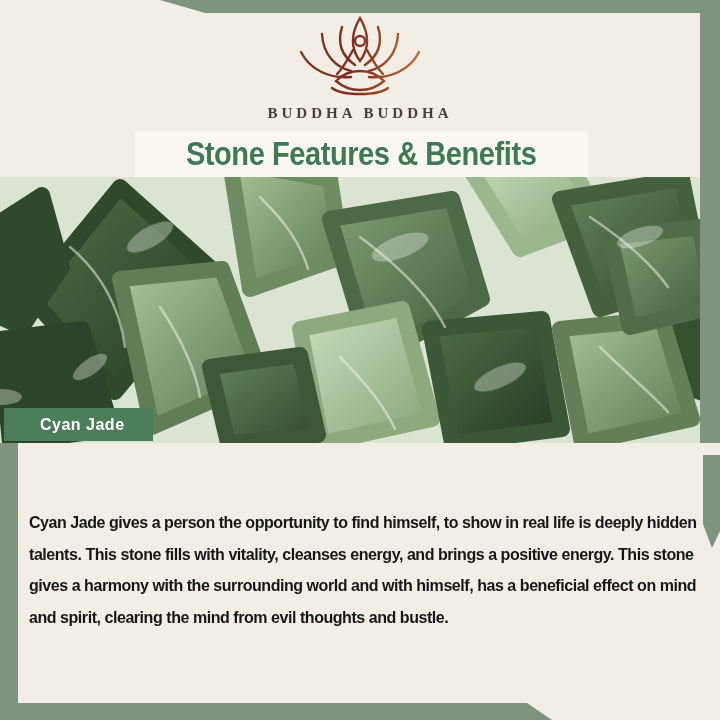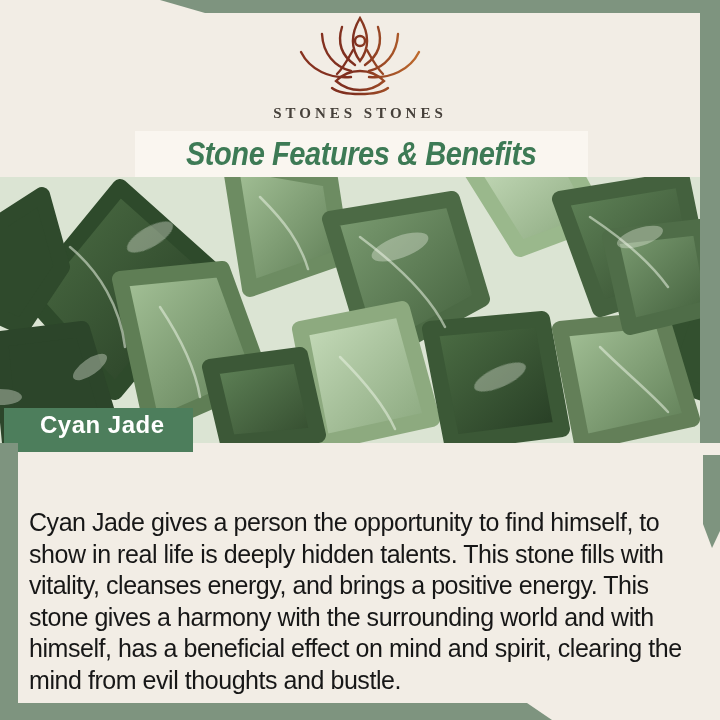--- a/index.html
+++ b/index.html
@@ -30,50 +30,50 @@
 
   
   .brand-header{position:absolute;left:0;top:14px;width:720px;text-align:center;z-index:5;}
   .brand-name{
     margin-top:1px;font-family:"Liberation Serif", serif;font-weight:600;
     font-size:15px;letter-spacing:4px;color:var(--brand_text);
   }
 
   
   .title-band{position:absolute;left:135px;top:131px;width:453px;height:46px;
-    background:var(--band_bg);z-index:6;text-align:center;font-style:italic;}
+    background:var(--band_bg);z-index:6;text-align:center;}
   .page-title{
     display:inline-block;line-height:46px;font-weight:bold;font-size:33px;
     color:var(--title_green);letter-spacing:-0.5px;white-space:nowrap;
     transform:scaleX(0.88);transform-origin:center;
   }
 
   
   .jade-photo{position:absolute;left:0;top:177px;width:720px;height:266px;z-index:10;}
   .jade-photo svg{display:block;}
   .stone-badge{
-    position:absolute;left:4px;top:408px;height:44px;z-index:20;
+    position:absolute;left:4px;top:408px;height:33px;z-index:20;
     background:var(--badge_green);color:#ffffff;
-    font-size:24px;font-weight:bold;line-height:33px;
+    font-size:16px;font-weight:bold;line-height:33px;
     padding:0 28px 0 36px;letter-spacing:0.5px;white-space:nowrap;
   }
 
   
   .benefits-line{
     position:absolute;left:0;top:464px;width:720px;text-align:center;z-index:15;
   }
   .benefits-line span{
     display:inline-block;font-size:27px;font-weight:bold;color:var(--title_green);
     letter-spacing:-0.2px;white-space:nowrap;transform:scaleX(0.93);transform-origin:center;
   }
 
   
   .description-text{
     position:absolute;left:29px;top:507px;width:670px;z-index:15;
-    font-size:25px;line-height:31.5px;font-weight:400;
+    font-size:16px;line-height:31.5px;font-weight:700;
     letter-spacing:-0.45px;color:var(--text_dark);
   }
 </style>
 </head>
 <body>
 
 <div class="stage">
 
   <div class="brand-header">
     <span>
@@ -102,21 +102,21 @@
 
           <path d="M61,36 C56,45 52,53 45,60"></path>
           <path d="M75,36 C80,45 84,53 91,60"></path>
 
           <path d="M44,67 C52,59 61,57 68,57 C75,57 84,59 92,67 C84,74 75,76 68,76 C61,76 52,74 44,67 Z"></path>
 
           <path d="M40,74 C50,82 86,82 96,74"></path>
         </g>
       </svg>
     </span>
-    <div class="brand-name">STONES STONES</div>
+    <div class="brand-name">BUDDHA BUDDHA</div>
   </div>
 
   <div class="title-band">
     <span class="page-title">Stone Features &amp; Benefits</span>
   </div>
 
   <div class="jade-photo">
     <svg width="720" height="266" viewBox="0 0 720 266" preserveAspectRatio="none">
       <defs>
         <linearGradient id="g1" x1="0" y1="0" x2="1" y2="1">

